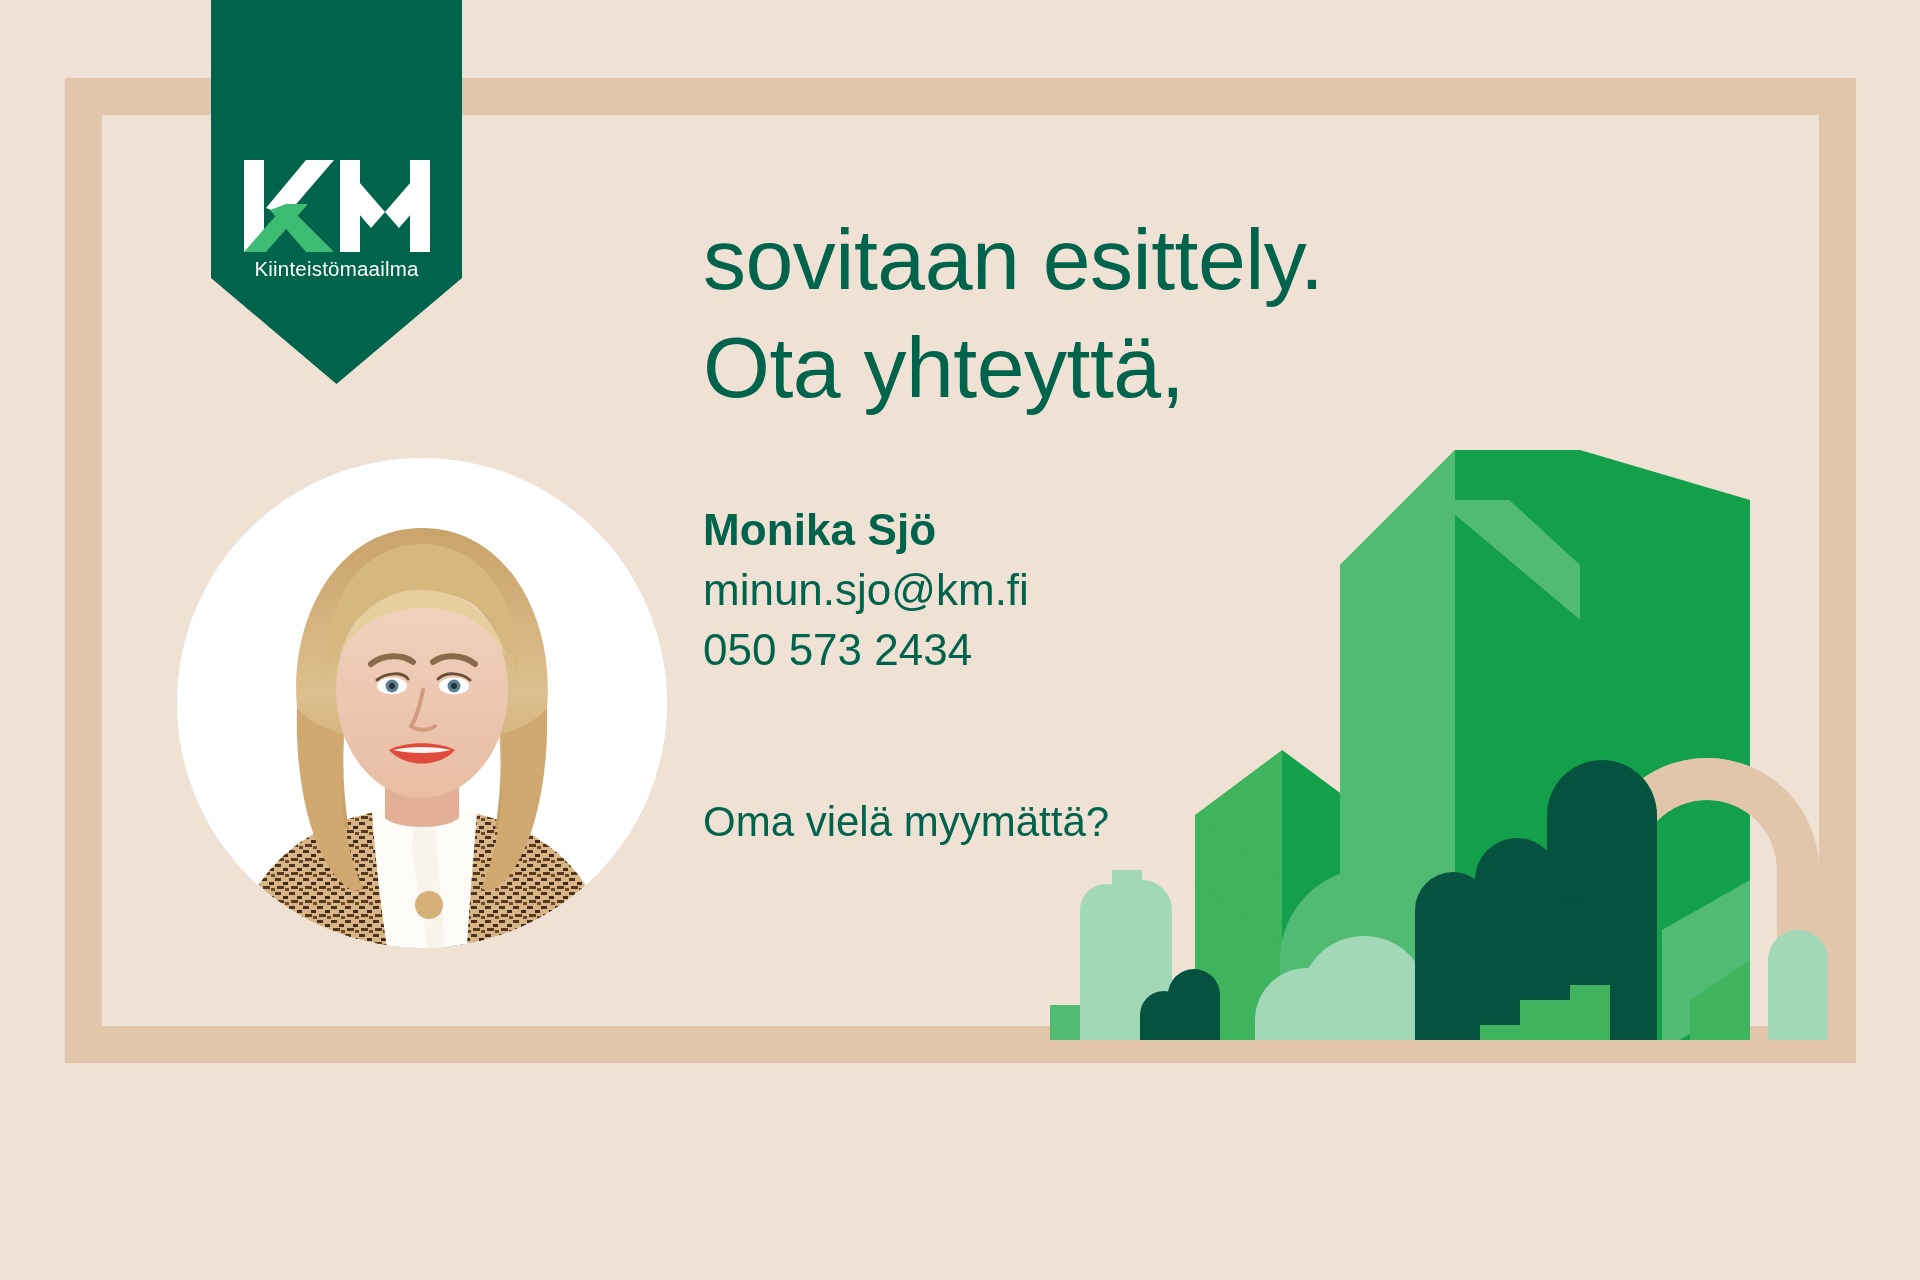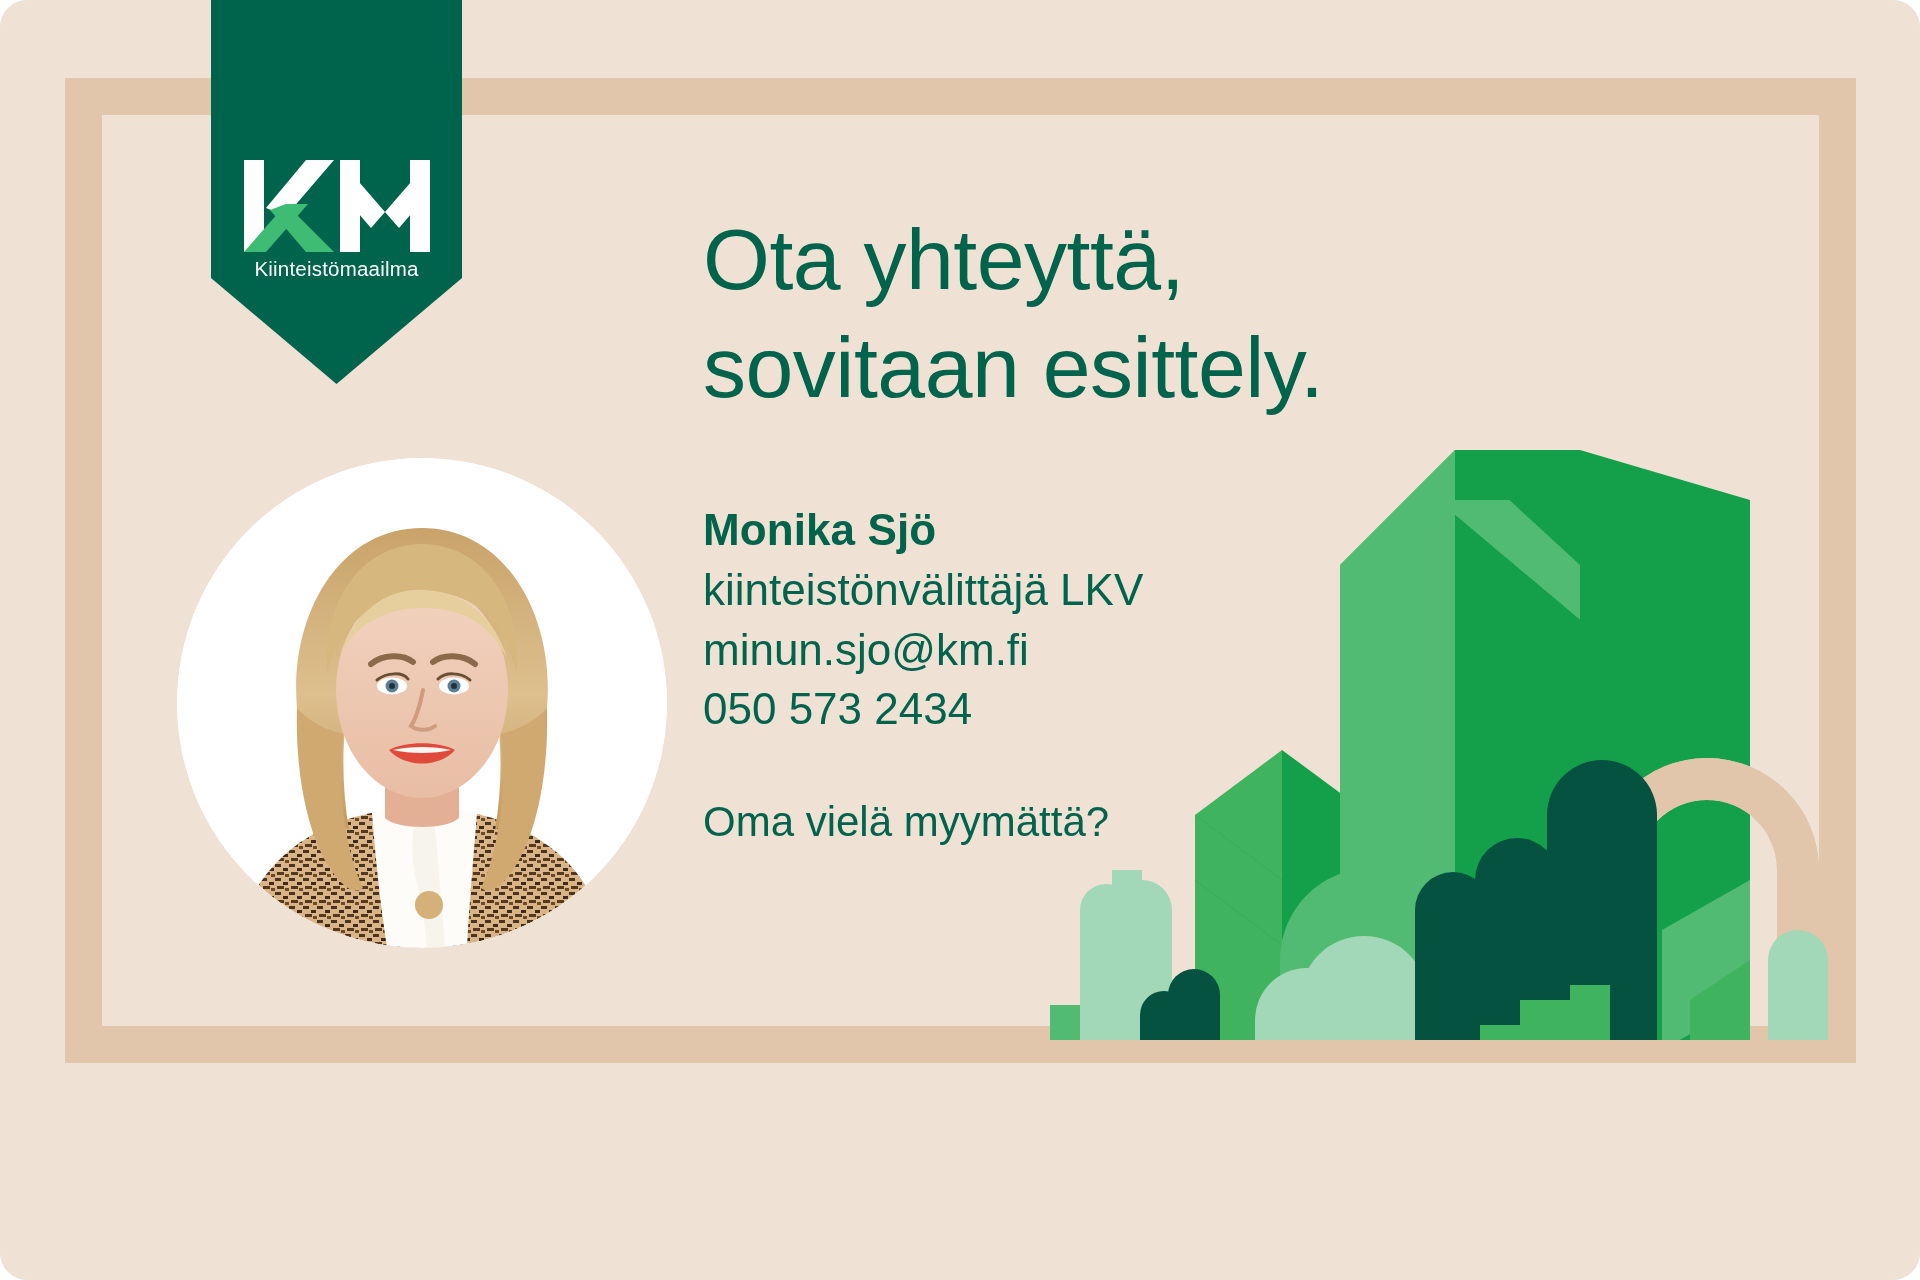--- a/index.html
+++ b/index.html
@@ -7,21 +7,20 @@
     padding: 0;
     background: #fff;
   }
   .canvas {
     position: relative;
     width: 1920px;
     height: 1280px;
     background: #f0e1d5;
     overflow: hidden;
     font-family: "Liberation Sans", sans-serif;
-    border-radius: 27px;
   }
 
   
   .frame {
     position: absolute;
     left: 65px;
     top: 78px;
     width: 1791px;
     height: 985px;
     border: 37px solid #e2c6ab;
@@ -214,27 +213,26 @@
         <path d="M212 292 C228 283 262 283 278 292 C262 310 228 310 212 292 Z" fill="#e04a3c"></path>
         <path d="M216 292 C232 288 258 288 274 292 C258 296 232 296 216 292 Z" fill="#fbf6ef"></path>
 
         <path d="M120 250 C118 320 132 380 154 412 C168 432 178 436 186 430 C168 392 160 330 166 276 C150 272 132 264 120 250 Z" fill="#cfa96f"></path>
         <path d="M370 250 C372 320 358 380 336 412 C322 432 312 436 304 430 C322 392 330 330 324 276 C340 272 358 264 370 250 Z" fill="#cfa96f"></path>
       </g>
     </svg>
   </div>
 
   <div class="headline">
+    <div>sovitaan esittely.</div>
     <div>Ota yhteyttä,</div>
-    <div>sovitaan esittely.</div>
   </div>
 
   <div class="contact">
     <div class="line name">Monika Sjö</div>
-    <div class="line">kiinteistönvälittäjä LKV</div>
     <div class="line">minun.sjo@km.fi</div>
     <div class="line">050 573 2434</div>
   </div>
 
   <div class="tagline">
     <div class="line">Oma vielä myymättä?</div>
   </div>
 
   <div class="illustration">
     <svg viewBox="0 0 790 608" xmlns="http://www.w3.org/2000/svg">

